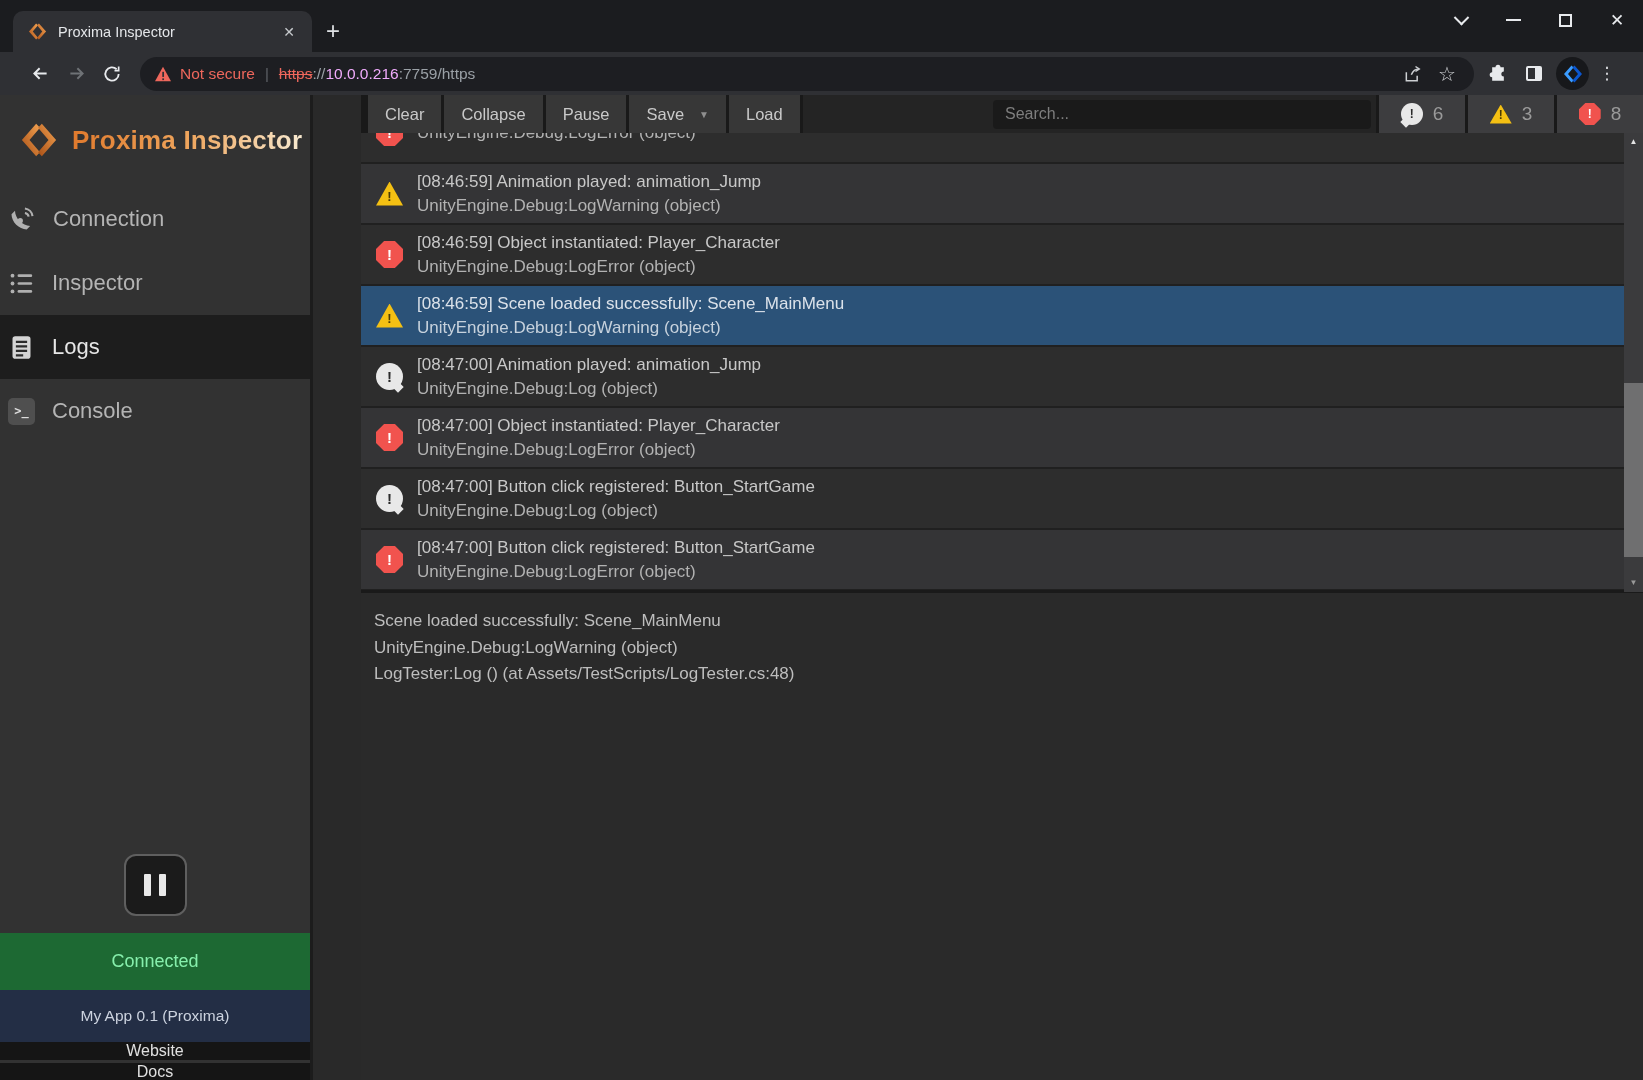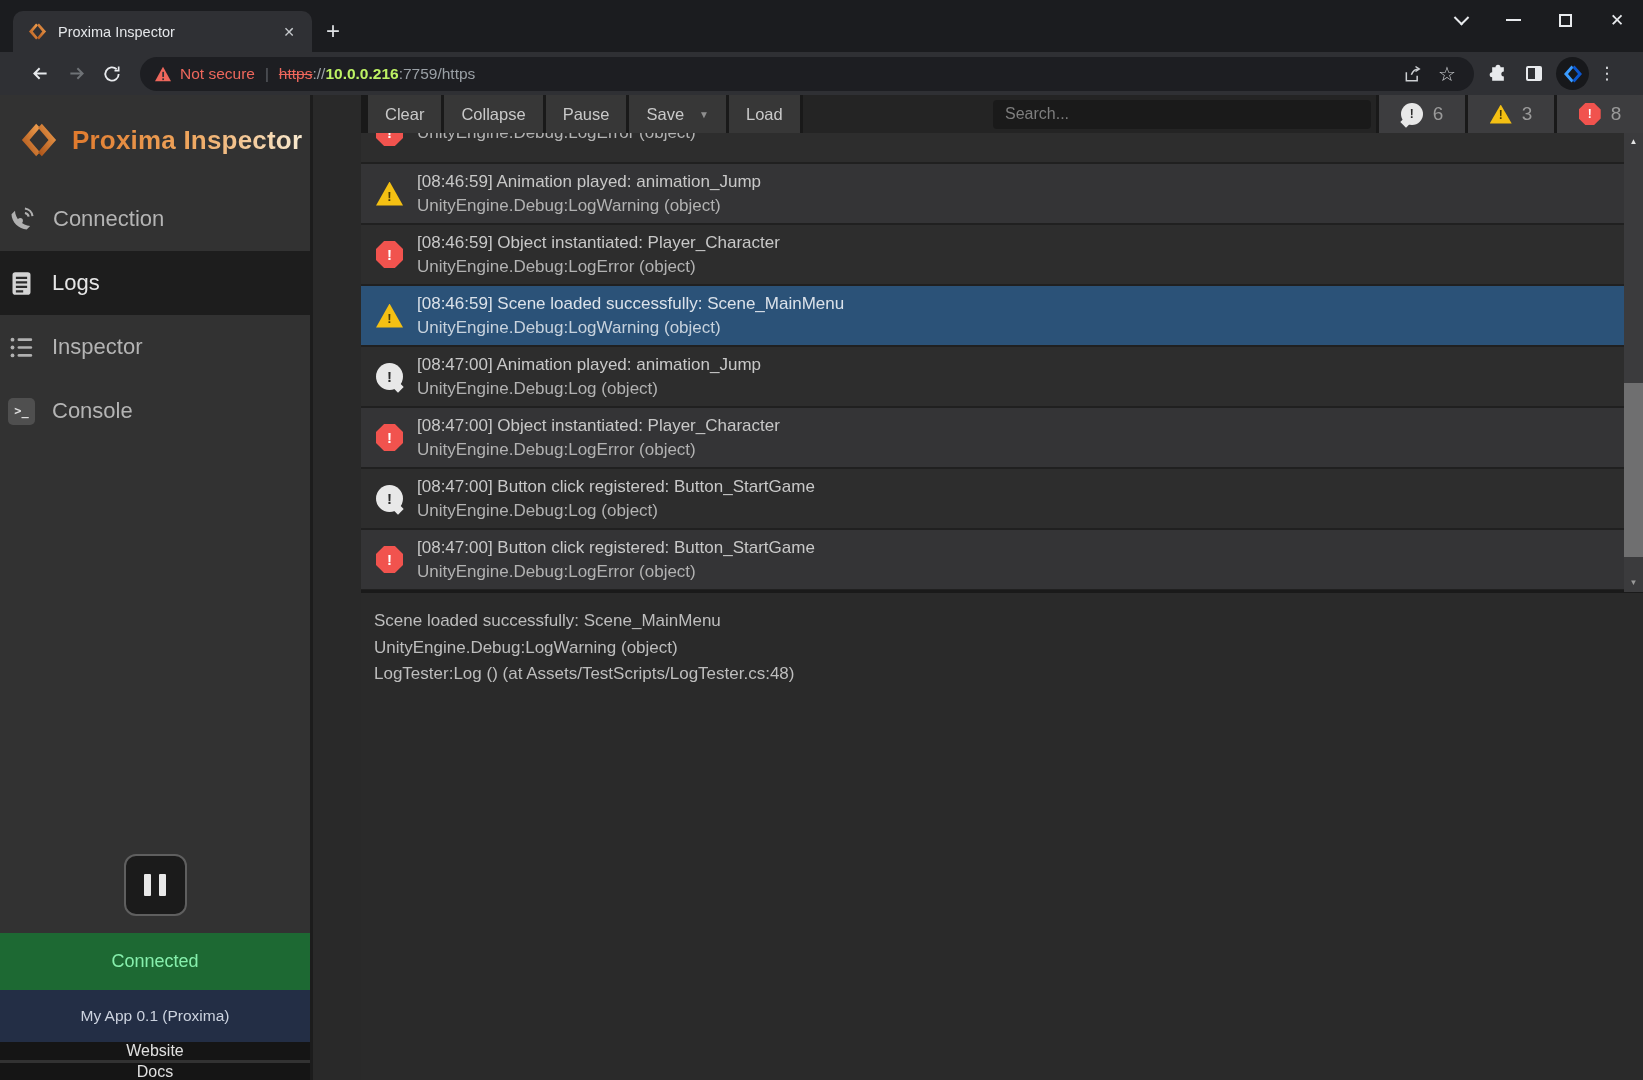--- a/index.html
+++ b/index.html
@@ -27,21 +27,21 @@
   .addressbar { height:43px; background:#2f3034; display:flex; align-items:center; padding:0 22px; }
   .navbtn { width:36px; height:36px; display:flex; align-items:center; justify-content:center; }
   .omnibox { flex:1; height:34px; background:#1d1e22; border-radius:17px; margin:0 6px 0 10px;
              display:flex; align-items:center; padding:0 10px 0 14px; }
   .danger { color:#ee675c; }
   .ns-label { font-size:15.5px; margin:0 10px 0 8px; }
   .url-div { color:#5f6368; font-size:15px; margin-right:10px; }
   .url { font-size:15.5px; white-space:nowrap; }
   .url .scheme { text-decoration:line-through; }
   .url .grey { color:#9aa0a6; }
-  .url .host { color:#bef264; font-weight:700; }
+  .url .host { color:#f0abfc; font-weight:400; }
   .omni-spacer { flex:1; }
   .omni-ic { width:34px; height:30px; display:flex; align-items:center; justify-content:center; }
   .star { color:#cdd0d3; font-size:20px; }
   .ext-ic { width:36px; height:36px; display:flex; align-items:center; justify-content:center; }
   .panel-ic { width:16px; height:15px; border:2px solid #e8eaed; border-radius:2px; position:relative; }
   .panel-ic::after { content:""; position:absolute; right:0; top:0; width:5px; height:11px; background:#e8eaed; }
   .avatar { width:33px; height:33px; border-radius:50%; background:#17181b; display:flex;
             align-items:center; justify-content:center; margin:0 4px; }
   .dots { color:#dfe1e4; font-size:17px; letter-spacing:0; width:28px; text-align:center; }
 
@@ -235,44 +235,44 @@
     <nav class="nav">
       <div class="nav-item">
         <svg width="28" height="28" viewBox="0 0 24 24">
           <path d="M3 8 C3 14.5 9.5 21 16 21 L19 18 C12.5 18 6 11.5 6 5 Z" fill="#b0b0b0"></path>
           <circle cx="10.5" cy="13.5" r="2.3" fill="#b0b0b0"></circle>
           <path d="M14.5 3 a7.5 7.5 0 0 1 6.5 6.5" stroke="#b0b0b0" stroke-width="1.8" fill="none"></path>
           <path d="M14.5 6.8 a3.8 3.8 0 0 1 3.2 3.2" stroke="#b0b0b0" stroke-width="1.8" fill="none"></path>
         </svg>
         <span>Connection</span>
       </div>
+      <div class="nav-item">
+        <svg width="27" height="27" viewBox="0 0 24 24" fill="#b0b0b0">
+          <circle cx="4" cy="5" r="1.7"></circle>
+            <rect x="8.5" y="3.8" width="13" height="2.4" rx="1.2"></rect>
+          <circle cx="4" cy="12" r="1.7"></circle>
+            <rect x="8.5" y="10.8" width="13" height="2.4" rx="1.2"></rect>
+          <circle cx="4" cy="19" r="1.7"></circle>
+            <rect x="8.5" y="17.8" width="13" height="2.4" rx="1.2"></rect>
+        </svg>
+        <span>Inspector</span>
+      </div>
       <div class="nav-item selected">
         <svg width="27" height="27" viewBox="0 0 24 24">
           <rect x="4" y="2" width="16" height="20" rx="2.5" fill="#d4d4d4"></rect>
           <g fill="#2b2b2b">
               <rect x="7" y="6" width="10" height="2"></rect>
               <rect x="7" y="10" width="10" height="2"></rect>
           <rect x="7" y="14" width="10" height="2"></rect>
               <rect x="7" y="18" width="6.5" height="2"></rect>
             </g>
         </svg>
         <span>Logs</span>
       </div>
       <div class="nav-item">
-        <svg width="27" height="27" viewBox="0 0 24 24" fill="#b0b0b0">
-          <circle cx="4" cy="5" r="1.7"></circle>
-            <rect x="8.5" y="3.8" width="13" height="2.4" rx="1.2"></rect>
-          <circle cx="4" cy="12" r="1.7"></circle>
-            <rect x="8.5" y="10.8" width="13" height="2.4" rx="1.2"></rect>
-          <circle cx="4" cy="19" r="1.7"></circle>
-            <rect x="8.5" y="17.8" width="13" height="2.4" rx="1.2"></rect>
-        </svg>
-        <span>Inspector</span>
-      </div>
-      <div class="nav-item">
         <span class="console-chip">&gt;_</span>
         <span>Console</span>
       </div>
     </nav>
 
     <div class="side-spacer"></div>
 
     <div class="pause-btn">
       <span class="pause-bar"></span>
       <span class="pause-bar"></span>

